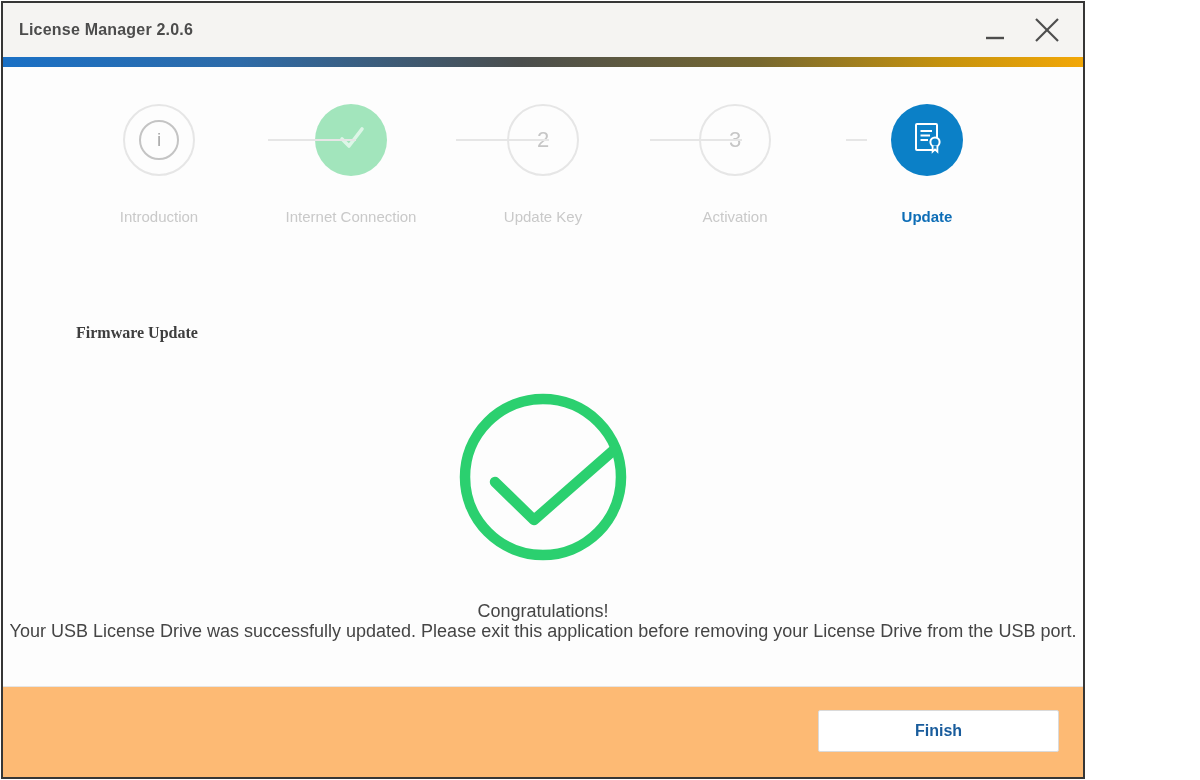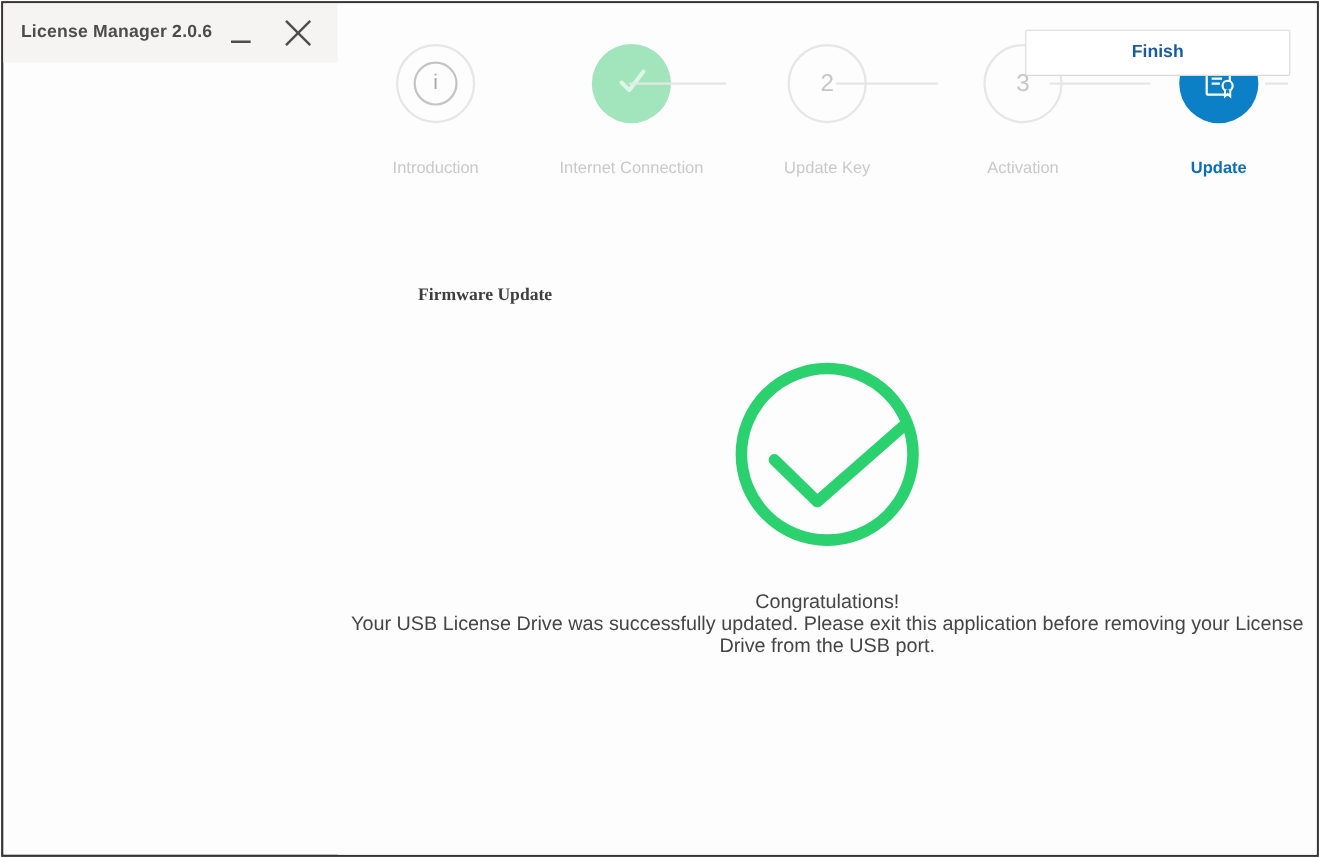--- a/index.html
+++ b/index.html
@@ -1,24 +1,24 @@
 <!DOCTYPE html>
 <html><head>
 <meta charset="utf-8">
 <style>
   * { box-sizing: border-box; margin: 0; padding: 0; }
   html, body { width: 1200px; height: 780px; overflow: hidden; background: #fff; }
   body { font-family: "Liberation Sans", sans-serif; }
 
   .window {
-    width: 1198px; height: 778px; margin: 1px;
+    width: 1084px; height: 778px; margin: 1px;
     border: 2px solid #363636;
     background: #fdfdfd;
     position: relative;
-    display: flex; 
+    display: flex; flex-direction: column;
   }
 
   
   .titlebar {
     height: 54px; background: #f5f4f2;
     display: flex; align-items: center; justify-content: space-between;
     flex: 0 0 auto;
   }
   .title {
     padding-left: 16px; font-size: 16px; font-weight: bold; color: #4c4c4c;
@@ -77,21 +77,21 @@
   }
 
   .message {
     position: absolute; top: 534px; left: 0; width: 100%;
     text-align: center; color: #454545; font-size: 18px; line-height: 20px;
   }
 
   
   .footer {
     flex: 0 0 auto; height: 91px; border-top: 1px solid #e5e5e5;
-    position: relative; background: #a21caf;
+    position: relative; background: #fdba74;
   }
   .finish-btn {
     position: absolute; right: 24px; top: 23px;
     width: 241px; height: 42px;
     background: #ffffff; border: 1px solid #dadada; border-radius: 2px;
     color: #195c9c; font-size: 16px; font-weight: bold;
     font-family: "Liberation Sans", sans-serif;
     cursor: pointer;
   }
 </style>

